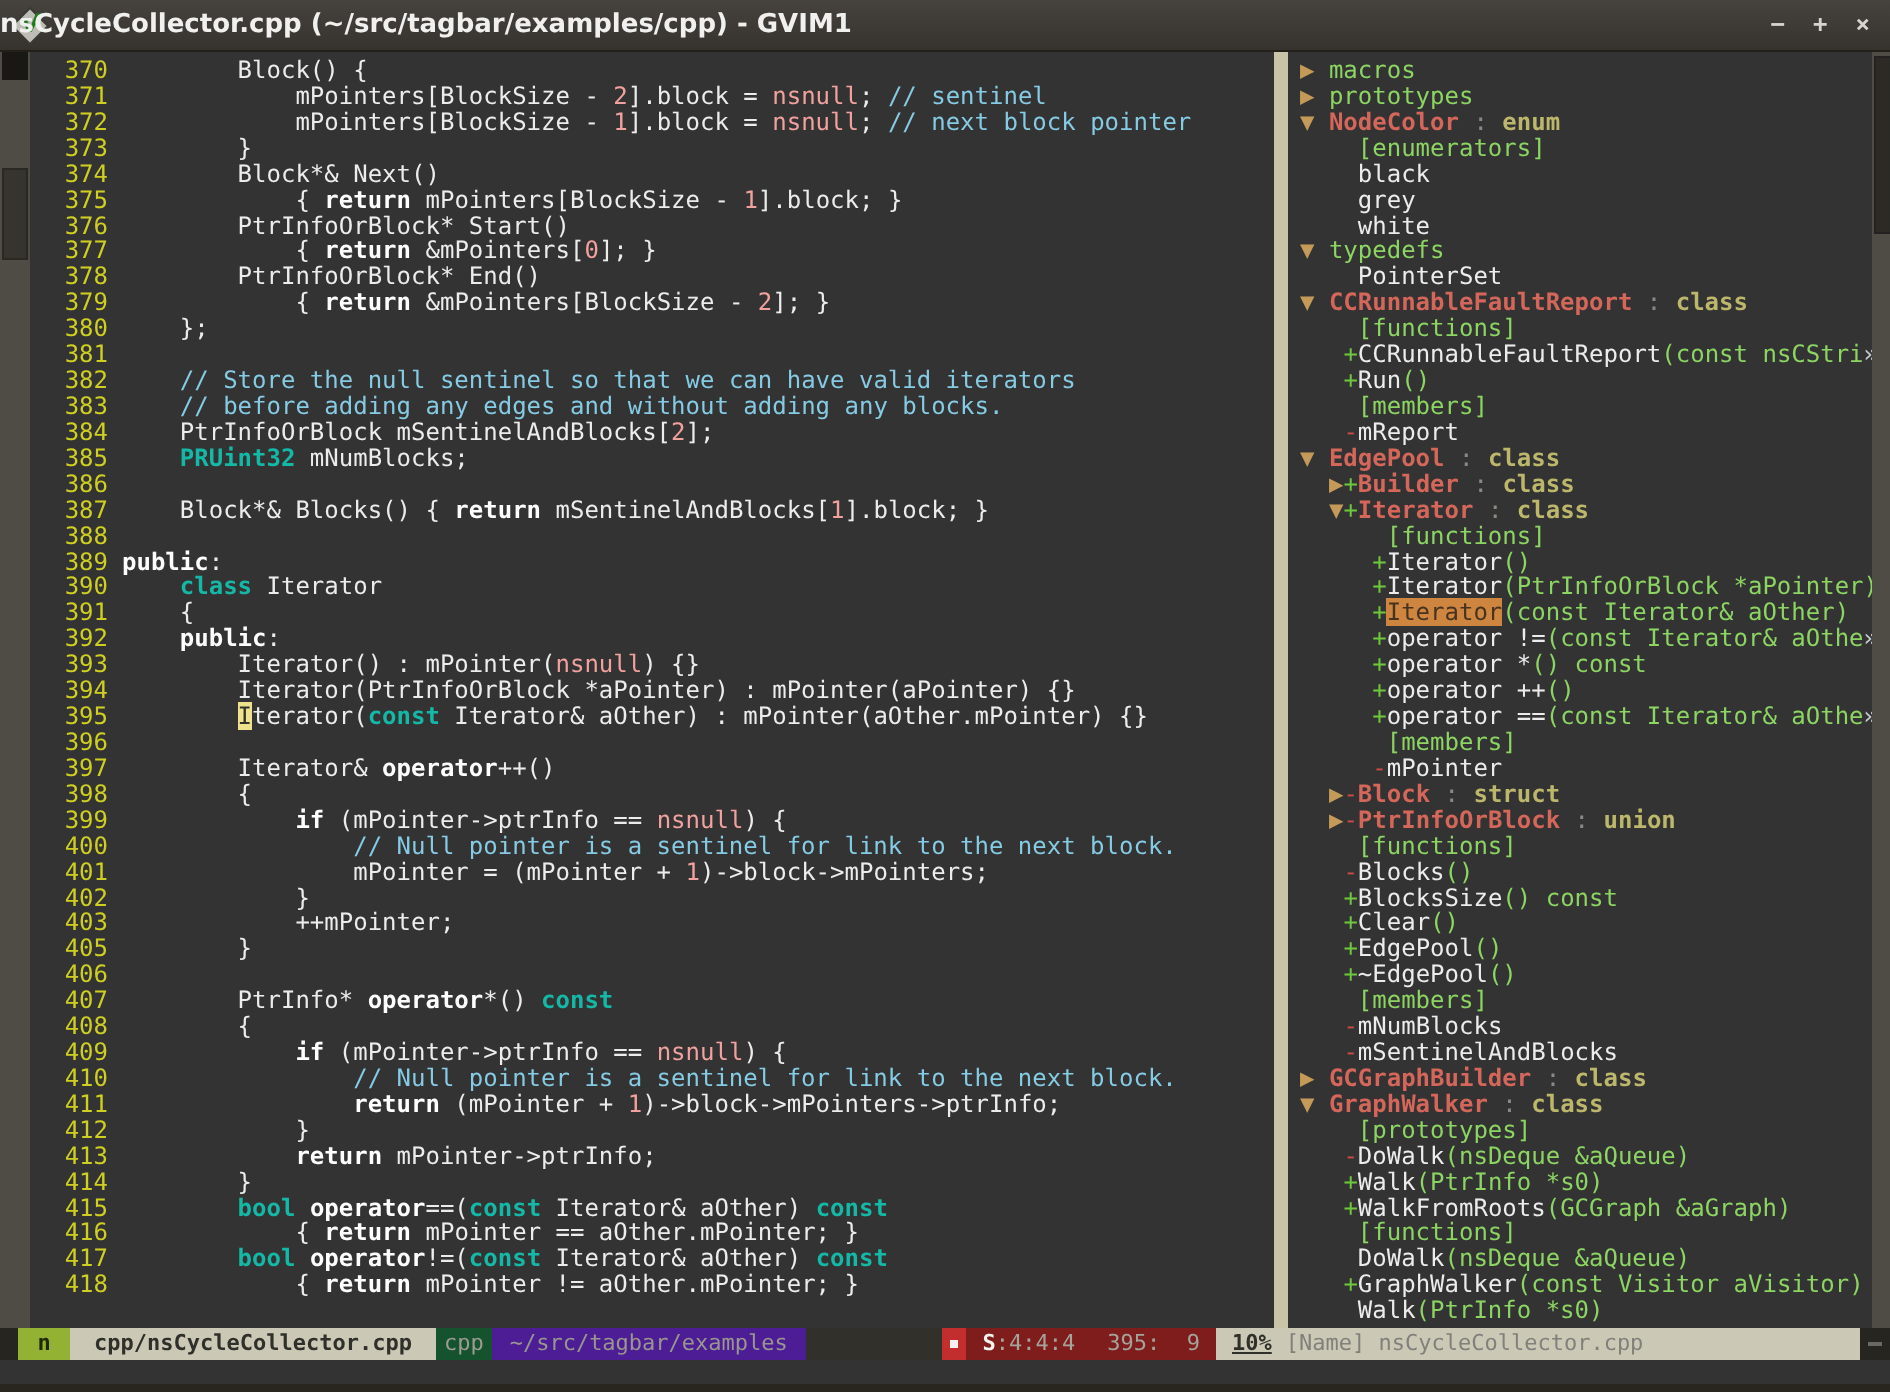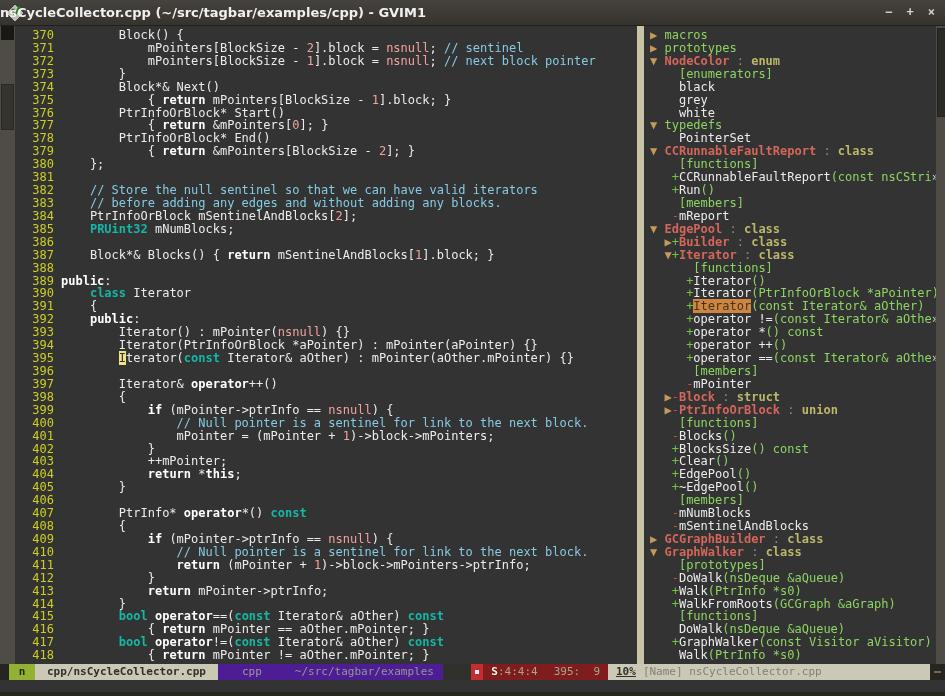--- a/index.html
+++ b/index.html
@@ -41,21 +41,21 @@
   .sx-a{color:#c49a58}
   .sx-co{color:#8a8a82}
   .sx-hl{background:#cd853f;color:#46331f}
   .sx-ex{color:#c4ccd0}
   
   .statusbar{height:16px;display:flex;align-items:stretch;font-size:11px;line-height:16px;background:#31302b;}
   .ss{white-space:pre;}
   .ss-edge{width:9px;background:#26251f;}
   .ss-mode{width:26px;text-align:center;background:#93b133;color:#1f2a08;font-weight:bold;}
   .ss-file{padding:0 12px;background:#cbc8b6;color:#30302a;font-weight:bold;}
-  .ss-ft{padding:0 24px;background:#4c1d95;color:#9d9b92;}
+  .ss-ft{padding:0 4px;background:#14532d;color:#9d9b92;}
   .ss-path{padding:0 9px;background:#4c1d95;color:#98968e;}
   .ss-gap{flex:1;background:#31302b;}
   .ss-flag{width:12px;background:#c22d2d;position:relative;}
   .ss-flag .dot{position:absolute;left:4px;top:6px;width:4px;height:4px;background:#f2f2f2;}
   .ss-stats{padding:0 8px;background:#7f1d1d;color:#a5a39a;}
   .ss-stats b{color:#f2f2ee;}
   .ss-stats .pos{margin-left:16px;}
   .ss-right{width:306px;padding:0 8px;background:#cbc8b6;color:#82807a;}
   .ss-right b{color:#30302a;margin-right:7px;text-decoration:underline;}
   .ss-edge2{width:15px;background:#26251f;position:relative;}
@@ -119,21 +119,20 @@
           <div class="row"><span class="lnum">394</span><span class="ltext"><span class="sx-n">        Iterator(PtrInfoOrBlock *aPointer) : mPointer(aPointer) {}</span></span></div>
           <div class="row"><span class="lnum">395</span><span class="ltext"><span class="sx-n">        </span><span class="sx-cur">I</span><span class="sx-n">terator(</span><span class="sx-t">const</span><span class="sx-n"> Iterator&amp; aOther) : mPointer(aOther.mPointer) {}</span></span></div>
           <div class="row"><span class="lnum">396</span><span class="ltext"></span></div>
           <div class="row"><span class="lnum">397</span><span class="ltext"><span class="sx-n">        Iterator&amp; </span><span class="sx-k">operator</span><span class="sx-n">++()</span></span></div>
           <div class="row"><span class="lnum">398</span><span class="ltext"><span class="sx-n">        {</span></span></div>
           <div class="row"><span class="lnum">399</span><span class="ltext"><span class="sx-n">            </span><span class="sx-k">if</span><span class="sx-n"> (mPointer-&gt;ptrInfo == </span><span class="sx-s">nsnull</span><span class="sx-n">) {</span></span></div>
           <div class="row"><span class="lnum">400</span><span class="ltext"><span class="sx-n">                </span><span class="sx-c">// Null pointer is a sentinel for link to the next block.</span></span></div>
           <div class="row"><span class="lnum">401</span><span class="ltext"><span class="sx-n">                mPointer = (mPointer + </span><span class="sx-s">1</span><span class="sx-n">)-&gt;block-&gt;mPointers;</span></span></div>
           <div class="row"><span class="lnum">402</span><span class="ltext"><span class="sx-n">            }</span></span></div>
           <div class="row"><span class="lnum">403</span><span class="ltext"><span class="sx-n">            ++mPointer;</span></span></div>
-          <div class="row"><span class="lnum">404</span><span class="ltext"><span class="sx-n">            </span><span class="sx-k">return</span><span class="sx-n"> *</span><span class="sx-k">this</span><span class="sx-n">;</span></span></div>
           <div class="row"><span class="lnum">405</span><span class="ltext"><span class="sx-n">        }</span></span></div>
           <div class="row"><span class="lnum">406</span><span class="ltext"></span></div>
           <div class="row"><span class="lnum">407</span><span class="ltext"><span class="sx-n">        PtrInfo* </span><span class="sx-k">operator</span><span class="sx-n">*() </span><span class="sx-t">const</span></span></div>
           <div class="row"><span class="lnum">408</span><span class="ltext"><span class="sx-n">        {</span></span></div>
           <div class="row"><span class="lnum">409</span><span class="ltext"><span class="sx-n">            </span><span class="sx-k">if</span><span class="sx-n"> (mPointer-&gt;ptrInfo == </span><span class="sx-s">nsnull</span><span class="sx-n">) {</span></span></div>
           <div class="row"><span class="lnum">410</span><span class="ltext"><span class="sx-n">                </span><span class="sx-c">// Null pointer is a sentinel for link to the next block.</span></span></div>
           <div class="row"><span class="lnum">411</span><span class="ltext"><span class="sx-n">                </span><span class="sx-k">return</span><span class="sx-n"> (mPointer + </span><span class="sx-s">1</span><span class="sx-n">)-&gt;block-&gt;mPointers-&gt;ptrInfo;</span></span></div>
           <div class="row"><span class="lnum">412</span><span class="ltext"><span class="sx-n">            }</span></span></div>
           <div class="row"><span class="lnum">413</span><span class="ltext"><span class="sx-n">            </span><span class="sx-k">return</span><span class="sx-n"> mPointer-&gt;ptrInfo;</span></span></div>
           <div class="row"><span class="lnum">414</span><span class="ltext"><span class="sx-n">        }</span></span></div>

